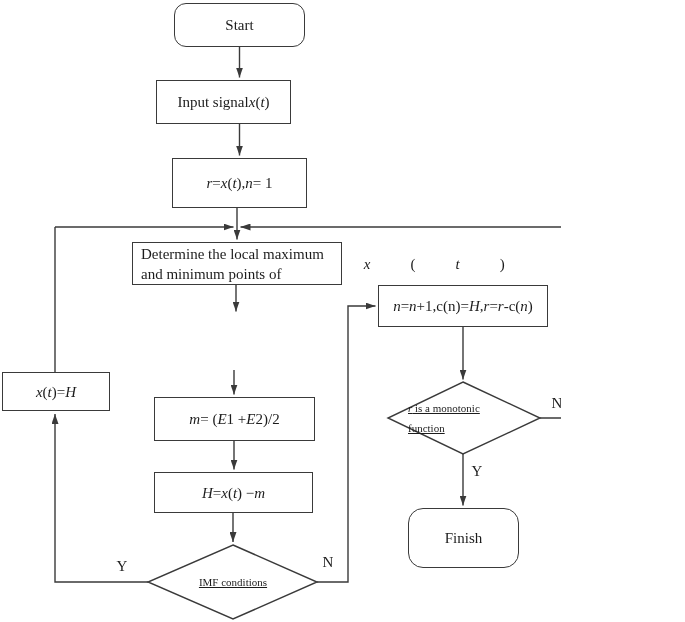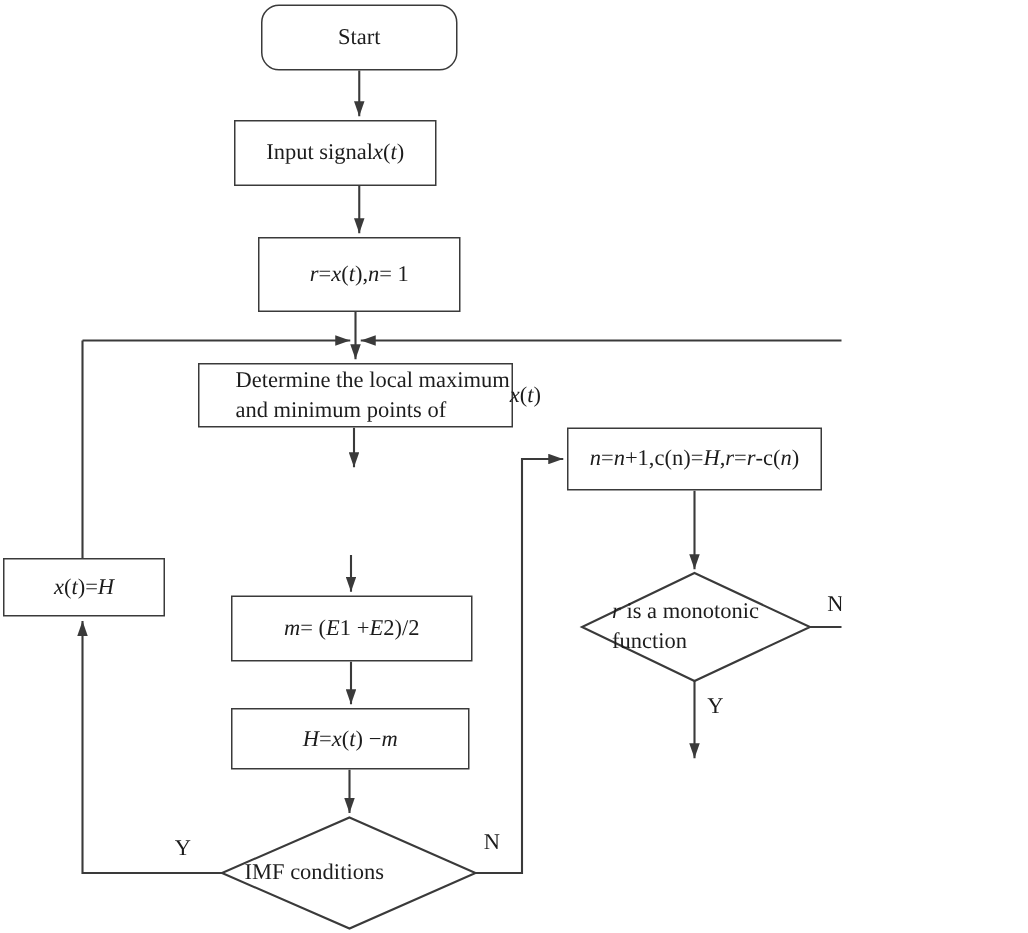--- a/index.html
+++ b/index.html
@@ -24,26 +24,26 @@
     box-sizing:border-box;
     background:var(--bg);
     border:1.5px solid var(--stroke);
     display:flex;align-items:center;justify-content:center;
     text-align:center;
     font-size:15px;line-height:20px;
     white-space:nowrap;
   }
   .box.term{border-radius:12px;}
   .box.term-lg{border-radius:15px;}
-  .box.alignleft{justify-content:flex-start;text-align:left;padding-left:24px;padding-right:4px;}
+  .box.alignleft{justify-content:flex-start;text-align:left;padding-left:8px;padding-right:4px;gap:40px;}
   .dlabel{
     position:absolute;z-index:3;
-    font-size:15px;line-height:20px;white-space:nowrap;
+    font-size:11px;line-height:20px;white-space:nowrap;text-decoration:underline;
   }
-  .dlabel.center{text-align:left;}
+  .dlabel.center{text-align:center;}
   .edge-label{
     position:absolute;z-index:3;
     width:20px;height:18px;line-height:18px;
     font-size:15px;text-align:center;
   }
   i{font-style:italic;}
 </style>
 </head>
 <body>
 
@@ -92,20 +92,21 @@
   <div class="box" style="left:154px;top:397px;width:161px;height:44px"><i>m</i> = (<i>E</i>1 + <i>E</i>2)/2</div>
 
   <div class="box" style="left:154px;top:472px;width:159px;height:41px"><i>H</i> = <i>x</i>(<i>t</i>) − <i>m</i></div>
 
   <div class="box" style="left:2px;top:372px;width:108px;height:39px"><i>x</i>(<i>t</i>)=<i>H</i></div>
 
   <div class="box" style="left:378px;top:285px;width:170px;height:42px"><i>n</i>=<i>n</i>+1,c(n)=<i>H</i>,<i>r</i>=<i>r</i>-c(<i>n</i>)</div>
 
   <div class="box" style="left:583px;top:397px;width:99px;height:40px"><i>x</i>(<i>t</i>) = <i>r</i></div>
 
+  <div class="box term-lg" style="left:408px;top:508px;width:111px;height:60px">Finish</div>
 
   <div class="dlabel center" style="left:163px;top:572px;width:140px">IMF conditions</div>
 
   <div class="dlabel" style="left:408px;top:398px;width:130px"><i>r</i> is a monotonic<br>function</div>
 
   <div class="edge-label" style="left:112px;top:557px">Y</div>
 
   <div class="edge-label" style="left:318px;top:553px">N</div>
 
   <div class="edge-label" style="left:547px;top:394px">N</div>

